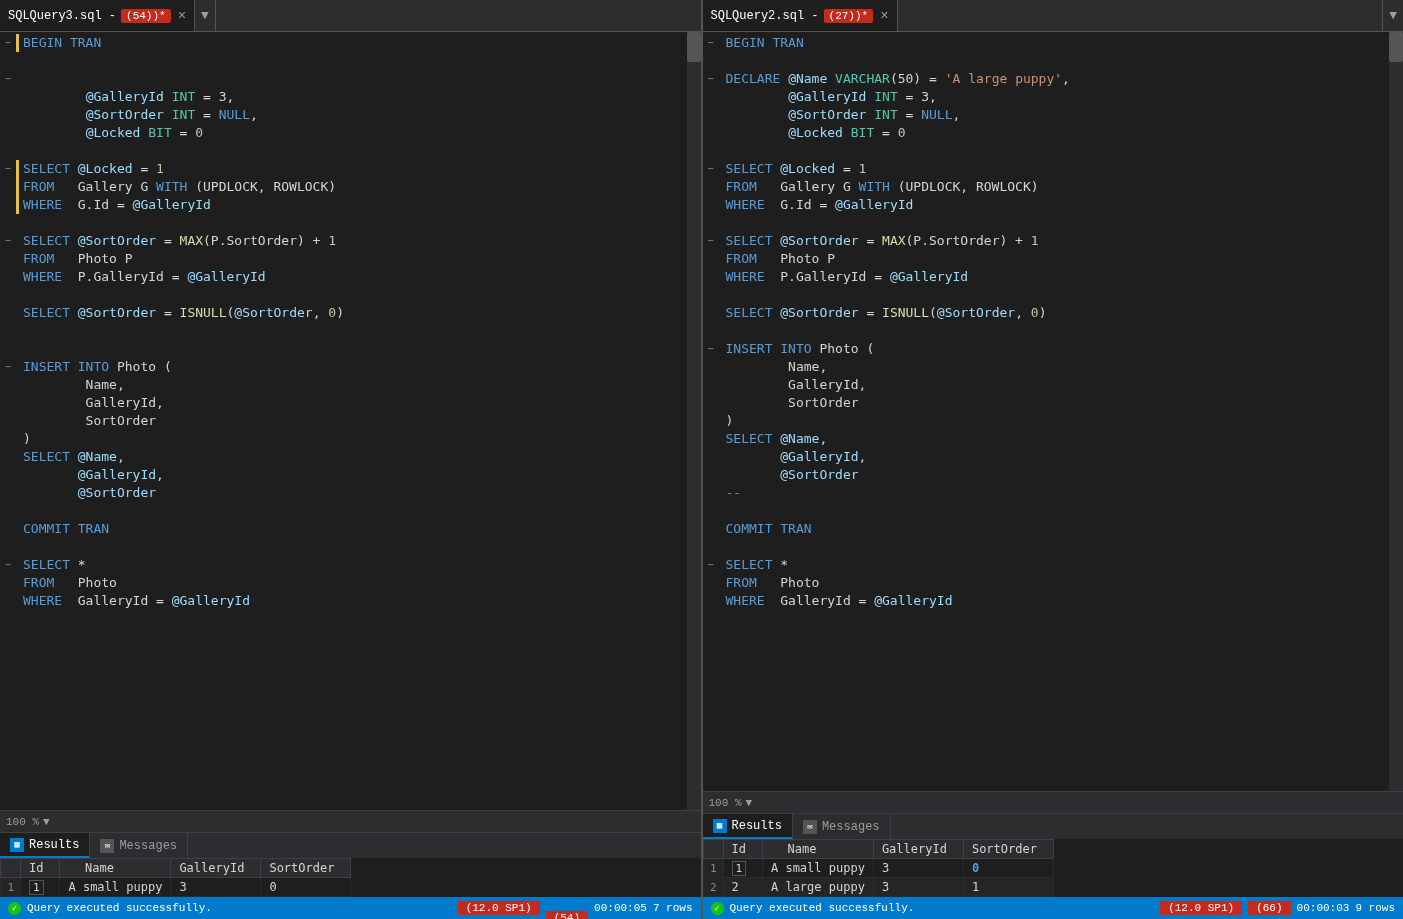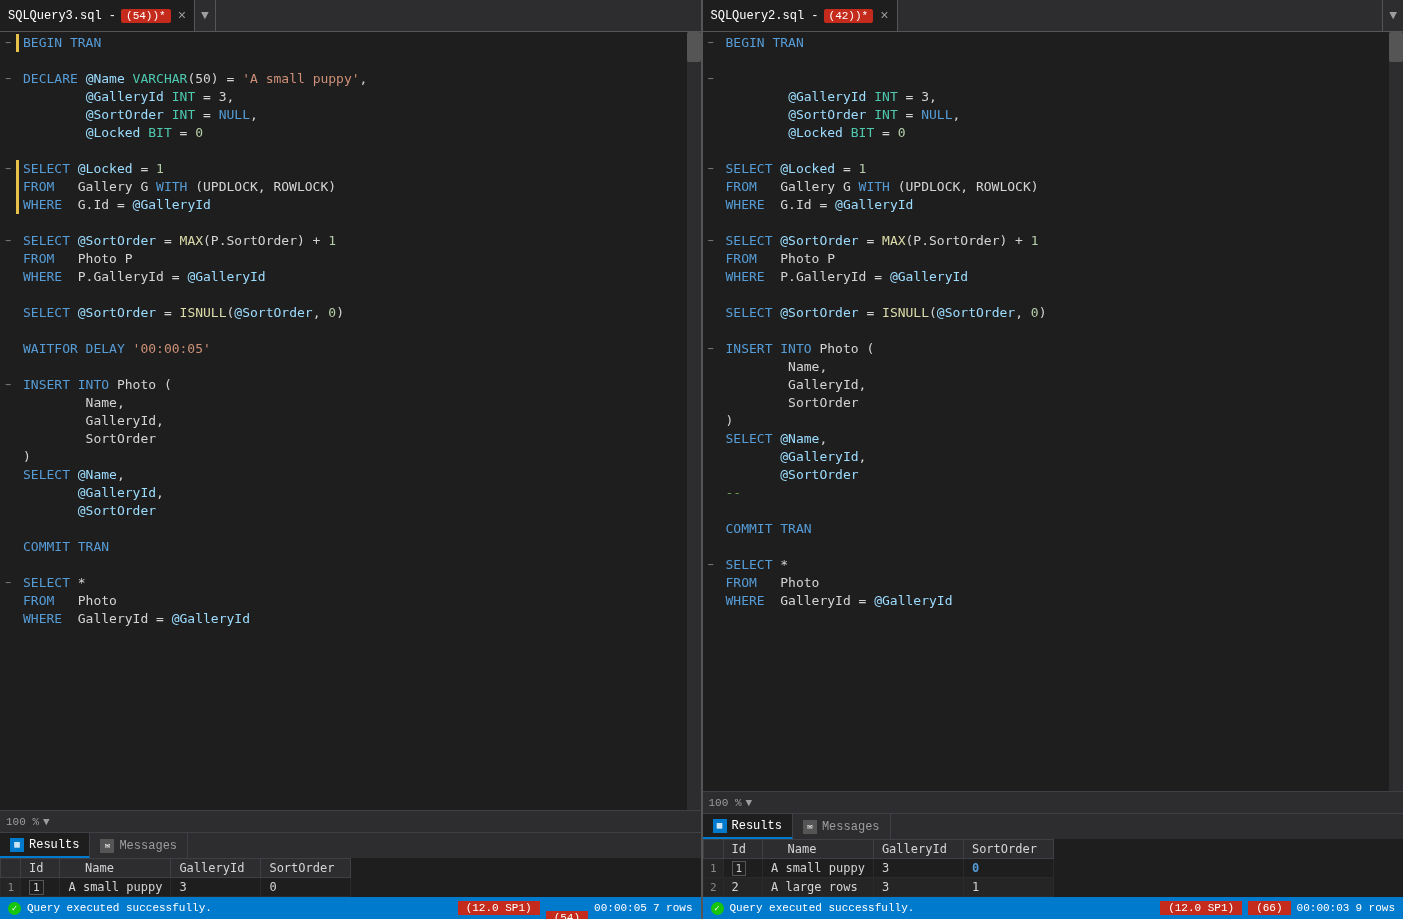--- a/index.html
+++ b/index.html
@@ -35,21 +35,21 @@
       <span>SQLQuery3.sql -</span>
       <span style="background:#c42b1c;color:white;padding:1px 5px;border-radius:2px;font-size:11px;">(54))*</span>
       <span style="color:#9d9d9d;font-size:14px;margin-left:2px;">×</span>
     </div>
     <div style="display:flex;align-items:center;padding:0 6px;color:#9d9d9d;border-right:1px solid #555;cursor:pointer;">▼</div>
 
     <div style="flex:1; border-right:2px solid #555;"></div>
 
     <div style="display:flex;align-items:center;padding:0 8px;gap:5px;background:#1e1e1e;color:#fff;border-right:1px solid #555;cursor:pointer;font-size:12px;">
       <span>SQLQuery2.sql -</span>
-      <span style="background:#c42b1c;color:white;padding:1px 5px;border-radius:2px;font-size:11px;">(42))*</span>
+      <span style="background:#c42b1c;color:white;padding:1px 5px;border-radius:2px;font-size:11px;">(27))*</span>
       <span style="color:#9d9d9d;font-size:14px;margin-left:2px;">×</span>
     </div>
     <div style="flex:1;"></div>
     <div style="display:flex;align-items:center;padding:0 6px;color:#9d9d9d;border-left:1px solid #555;cursor:pointer;">▼</div>
   </div>
 
   <div style="display:flex; flex:1; overflow:hidden;">
 
     <div style="flex:1; display:flex; flex-direction:column; border-right:2px solid #555; overflow:hidden;">
 
@@ -60,21 +60,20 @@
             <div style="width:16px;flex-shrink:0;text-align:center;color:#888;font-size:10px;">−</div>
             <div style="width:3px;background:#e5c04b;align-self:stretch;flex-shrink:0;"></div>
             <div style="padding-left:4px;white-space:pre;"><span class="kw" style="color:#569cd6;">BEGIN TRAN</span></div>
           </div>
 
           <div style="min-height:18px;line-height:18px;"></div>
 
           <div style="display:flex;align-items:flex-start;min-height:18px;line-height:18px;">
             <div style="width:16px;flex-shrink:0;text-align:center;color:#888;font-size:10px;">−</div>
             <div style="width:3px;flex-shrink:0;"></div>
-            <div style="padding-left:4px;white-space:pre;"><span class="kw" style="color:#569cd6;">DECLARE</span> <span style="color:#9cdcfe;">@Name</span> <span style="color:#4ec9b0;">VARCHAR</span>(50) = <span style="color:#ce9178;">'A small puppy'</span>,</div>
           </div>
           <div style="display:flex;min-height:18px;line-height:18px;">
             <div style="width:16px;flex-shrink:0;"></div>
             <div style="width:3px;flex-shrink:0;"></div>
             <div style="padding-left:4px;white-space:pre;">        <span style="color:#9cdcfe;">@GalleryId</span> <span style="color:#4ec9b0;">INT</span> = 3,</div>
           </div>
           <div style="display:flex;min-height:18px;line-height:18px;">
             <div style="width:16px;flex-shrink:0;"></div>
             <div style="width:3px;flex-shrink:0;"></div>
             <div style="padding-left:4px;white-space:pre;">        <span style="color:#9cdcfe;">@SortOrder</span> <span style="color:#4ec9b0;">INT</span> = <span style="color:#569cd6;">NULL</span>,</div>
@@ -124,25 +123,20 @@
           <div style="min-height:18px;"></div>
 
           <div style="display:flex;min-height:18px;line-height:18px;">
             <div style="width:16px;flex-shrink:0;"></div>
             <div style="width:3px;flex-shrink:0;"></div>
             <div style="padding-left:4px;white-space:pre;"><span style="color:#569cd6;">SELECT</span> <span style="color:#9cdcfe;">@SortOrder</span> = <span style="color:#dcdcaa;">ISNULL</span>(<span style="color:#9cdcfe;">@SortOrder</span>, <span style="color:#b5cea8;">0</span>)</div>
           </div>
 
           <div style="min-height:18px;"></div>
 
-          <div style="display:flex;min-height:18px;line-height:18px;">
-            <div style="width:16px;flex-shrink:0;"></div>
-            <div style="width:3px;flex-shrink:0;"></div>
-            <div style="padding-left:4px;white-space:pre;"><span style="color:#569cd6;">WAITFOR DELAY</span> <span style="color:#ce9178;">'00:00:05'</span></div>
-          </div>
 
           <div style="min-height:18px;"></div>
 
           <div style="display:flex;align-items:flex-start;min-height:18px;line-height:18px;">
             <div style="width:16px;flex-shrink:0;text-align:center;color:#888;font-size:10px;">−</div>
             <div style="width:3px;flex-shrink:0;"></div>
             <div style="padding-left:4px;white-space:pre;"><span style="color:#569cd6;">INSERT INTO</span> Photo (</div>
           </div>
           <div style="display:flex;min-height:18px;line-height:18px;">
             <div style="width:16px;flex-shrink:0;"></div>
@@ -263,20 +257,21 @@
             <div style="width:16px;flex-shrink:0;text-align:center;color:#888;font-size:10px;">−</div>
             <div style="width:3px;flex-shrink:0;"></div>
             <div style="padding-left:4px;white-space:pre;"><span style="color:#569cd6;">BEGIN TRAN</span></div>
           </div>
 
           <div style="min-height:18px;"></div>
 
           <div style="display:flex;align-items:flex-start;min-height:18px;line-height:18px;">
             <div style="width:16px;flex-shrink:0;text-align:center;color:#888;font-size:10px;">−</div>
             <div style="width:3px;flex-shrink:0;"></div>
+            <div style="padding-left:4px;white-space:pre;"><span style="color:#569cd6;">DECLARE</span> <span style="color:#9cdcfe;">@Name</span> <span style="color:#4ec9b0;">VARCHAR</span>(50) = <span style="color:#ce9178;">'A large puppy'</span>,</div>
           </div>
           <div style="display:flex;min-height:18px;line-height:18px;">
             <div style="width:16px;flex-shrink:0;"></div>
             <div style="width:3px;flex-shrink:0;"></div>
             <div style="padding-left:4px;white-space:pre;">        <span style="color:#9cdcfe;">@GalleryId</span> <span style="color:#4ec9b0;">INT</span> = 3,</div>
           </div>
           <div style="display:flex;min-height:18px;line-height:18px;">
             <div style="width:16px;flex-shrink:0;"></div>
             <div style="width:3px;flex-shrink:0;"></div>
             <div style="padding-left:4px;white-space:pre;">        <span style="color:#9cdcfe;">@SortOrder</span> <span style="color:#4ec9b0;">INT</span> = <span style="color:#569cd6;">NULL</span>,</div>
@@ -444,21 +439,21 @@
             <tr>
               <td style="color:#888;padding:2px 6px;border:1px solid #2a2a2a;background:#252526;text-align:right;font-size:11px;">1</td>
               <td style="color:#d4d4d4;padding:2px 8px;border:1px solid #2a2a2a;background:#1e1e1e;"><span style="border:1px solid #555;padding:0 3px;font-size:11px;">1</span></td>
               <td style="color:#d4d4d4;padding:2px 8px;border:1px solid #2a2a2a;background:#1e1e1e;">A small puppy</td>
               <td style="color:#d4d4d4;padding:2px 8px;border:1px solid #2a2a2a;background:#1e1e1e;">3</td>
               <td style="color:#d4d4d4;padding:2px 8px;border:1px solid #2a2a2a;background:#1e1e1e;color:#569cd6;font-weight:bold;">0</td>
             </tr>
             <tr>
               <td style="color:#888;padding:2px 6px;border:1px solid #2a2a2a;background:#252526;text-align:right;font-size:11px;">2</td>
               <td style="color:#d4d4d4;padding:2px 8px;border:1px solid #2a2a2a;background:#252526;">2</td>
-              <td style="color:#d4d4d4;padding:2px 8px;border:1px solid #2a2a2a;background:#252526;">A large rows</td>
+              <td style="color:#d4d4d4;padding:2px 8px;border:1px solid #2a2a2a;background:#252526;">A large puppy</td>
               <td style="color:#d4d4d4;padding:2px 8px;border:1px solid #2a2a2a;background:#252526;">3</td>
               <td style="color:#d4d4d4;padding:2px 8px;border:1px solid #2a2a2a;background:#252526;">1</td>
             </tr>
           </tbody>
         </table>
       </div>
 
     </div>
 
   </div>

